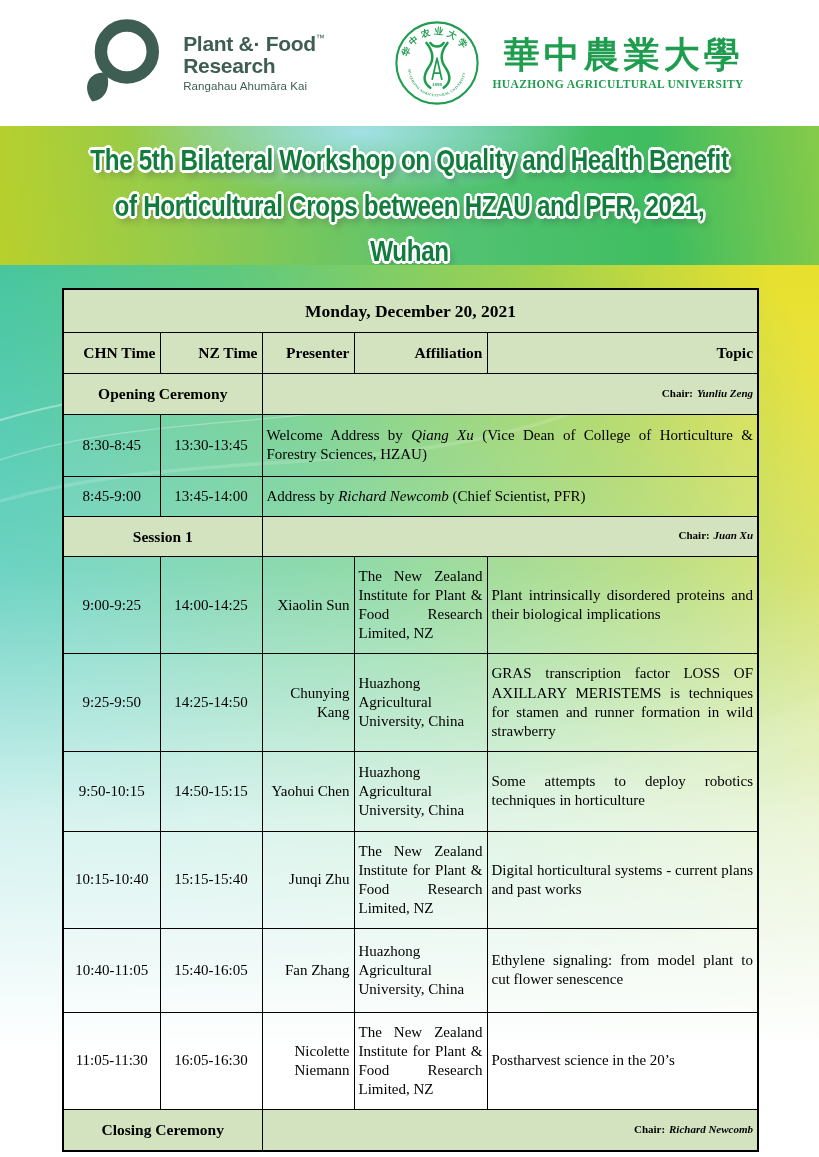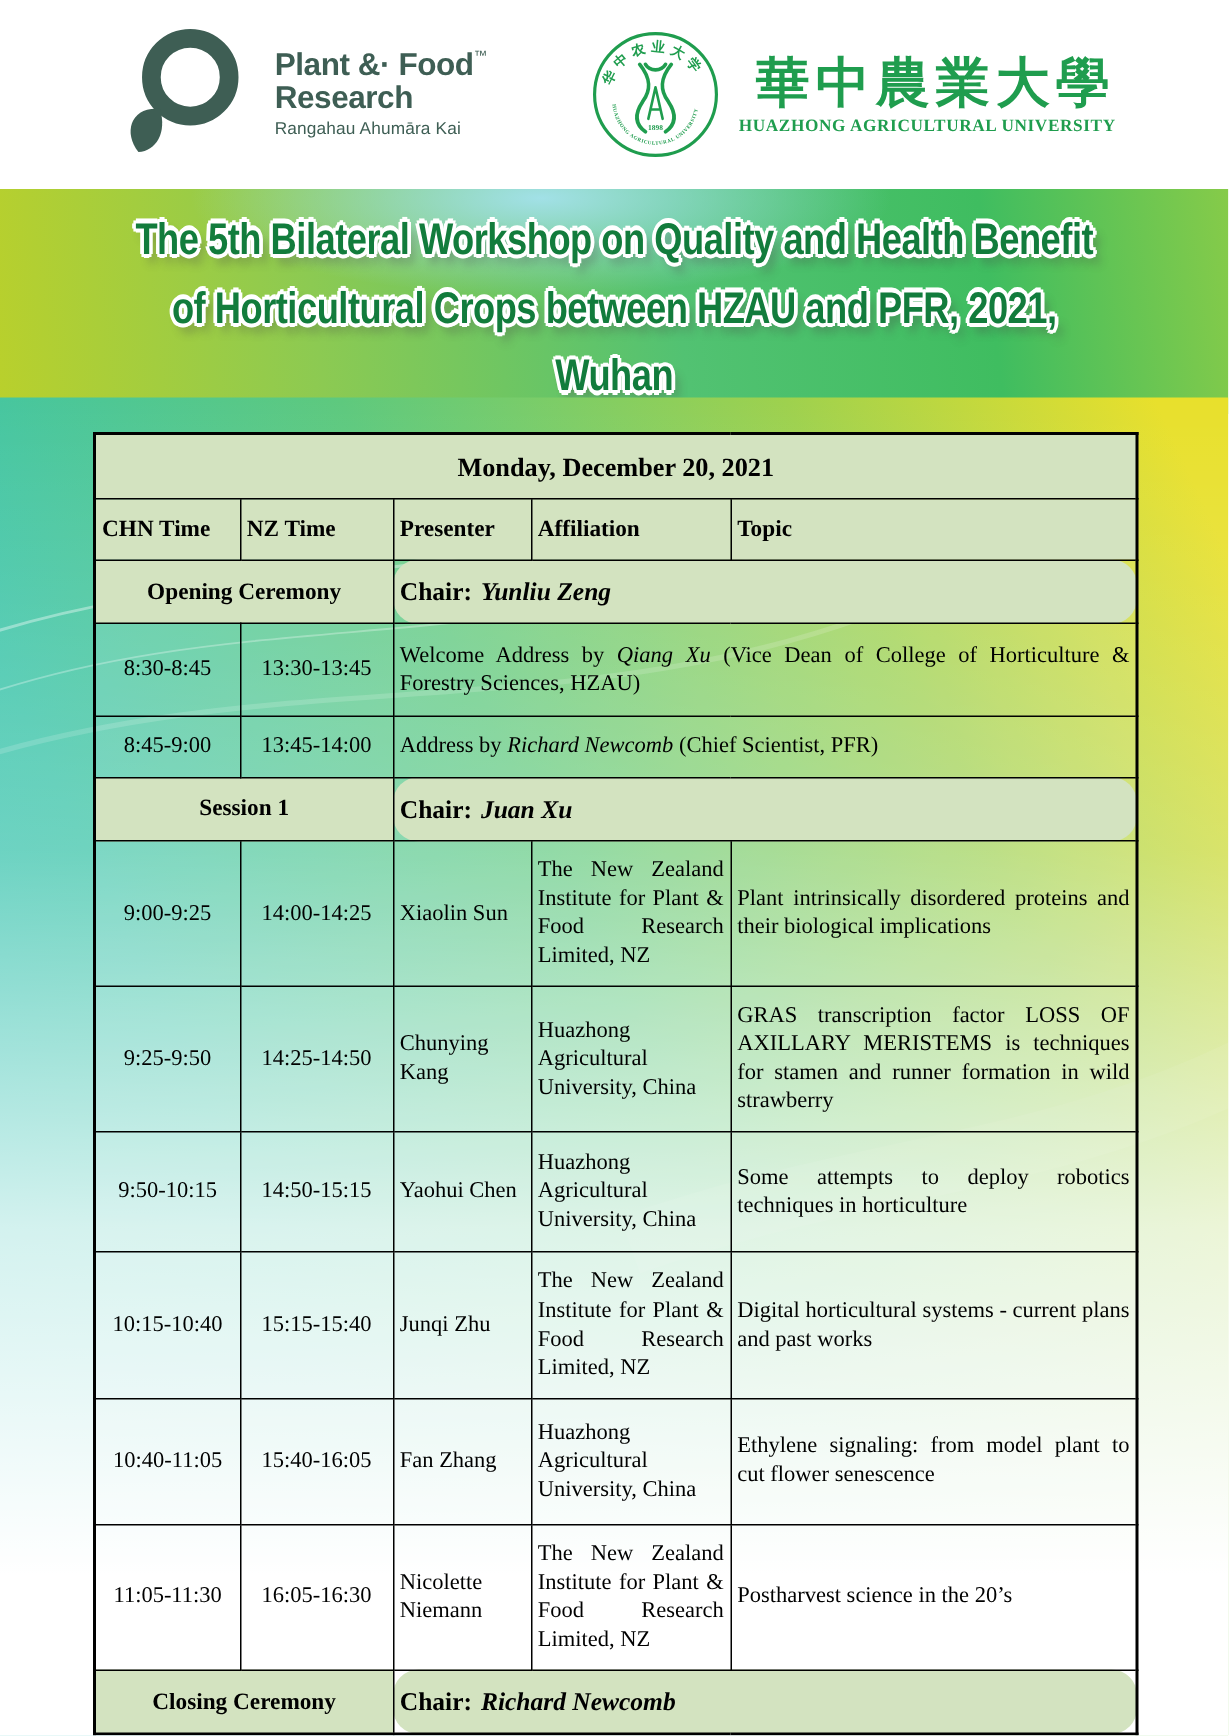--- a/index.html
+++ b/index.html
@@ -51,27 +51,27 @@
   .waves{position:absolute;top:0;left:0;width:819px;height:892px;pointer-events:none;}
 
   
   table.sched{position:absolute;left:62px;top:23px;width:695px;
     border-collapse:collapse;table-layout:fixed;background:rgba(255,255,255,0.10);
     font-family:"Liberation Serif",serif;font-size:15px;color:#000;}
   .sched td{border:1.5px solid #000;vertical-align:middle;padding:10px 4px;line-height:1.27;}
   .sched{border:2.5px solid #000;}
   .hdr{background:#d3e3c0;}
   .c-date{font-weight:700;font-size:17.5px;text-align:center;}
-  .c-colhdr{font-weight:700;text-align:left;font-size:15.5px;}
+  .c-colhdr{font-weight:700;text-align:right;font-size:15.5px;}
   .c-section{font-weight:700;text-align:center;font-size:15.5px;}
-  .c-chair{text-align:left;font-size:17px;border-radius:17px;}
+  .c-chair{text-align:right;font-size:11px;}
   .chair-prefix{font-weight:700;margin-right:0.35em;}
   .chair-name{font-weight:700;font-style:italic;}
   .c-time{text-align:center;}
-  .c-pres{text-align:left;}
+  .c-pres{text-align:right;}
   .c-aff{text-align:justify;padding:2px 5px;}
   .c-topic{text-align:justify;padding:2px 6px;}
   .c-span{text-align:justify;padding:2px 8px;}
   .i{font-style:italic;}
 </style>
 </head>
 <body>
 
 <div class="poster">
 

